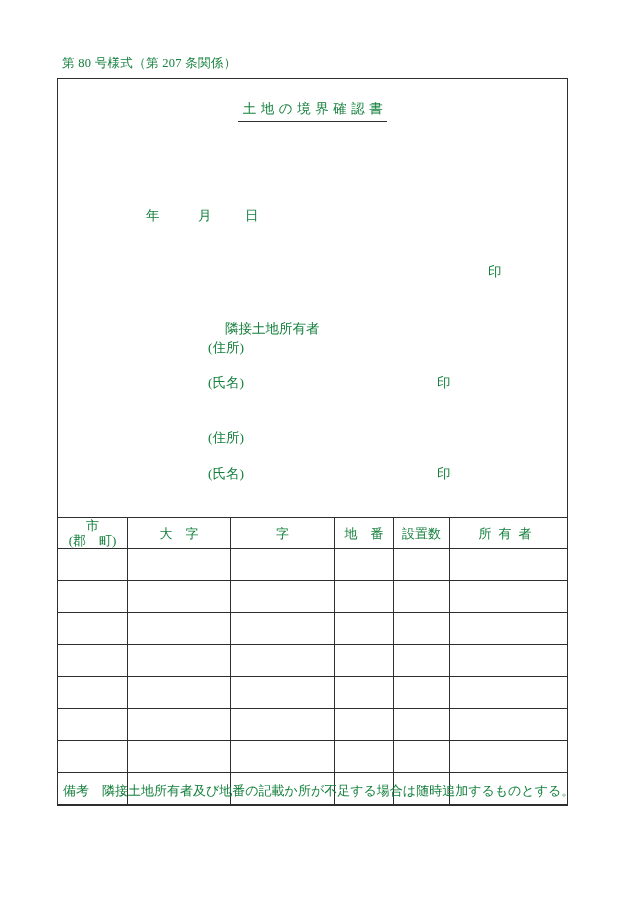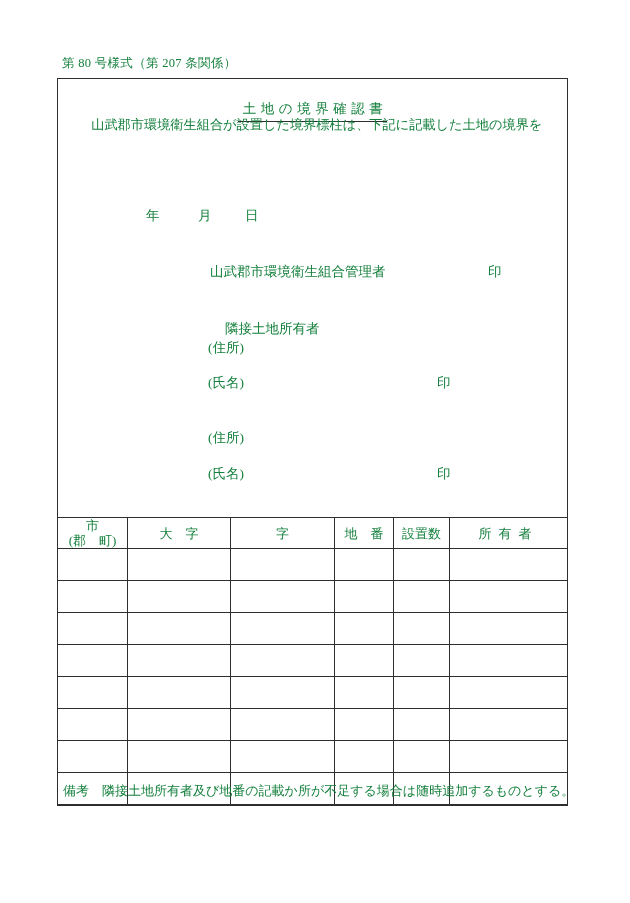--- a/index.html
+++ b/index.html
@@ -82,28 +82,26 @@
 
   <div class="abs form-number">第 80 号様式（第 207 条関係）</div>
 
   <div class="abs outer-box"></div>
 
   <div class="abs title-wrap">
     <span class="title-text">土地の境界確認書</span>
   </div>
 
   <div class="abs paragraph">
-    <div class="par-line">　山武郡市環境衛生組合が設置した境界標柱は、下記に記載した土地の境界を</div>
   </div>
 
   <span class="abs mid date-year">年</span>
   <span class="abs mid date-month">月</span>
   <span class="abs mid date-day">日</span>
 
-  <span class="abs mid manager-label">山武郡市環境衛生組合管理者</span>
   <span class="abs mid seal-manager">印</span>
 
   <span class="abs mid adjacent-label">隣接土地所有者</span>
 
   <span class="abs mid addr-1">(住所)</span>
   <span class="abs mid name-1">(氏名)</span>
   <span class="abs mid seal-1">印</span>
 
   <span class="abs mid addr-2">(住所)</span>
   <span class="abs mid name-2">(氏名)</span>

